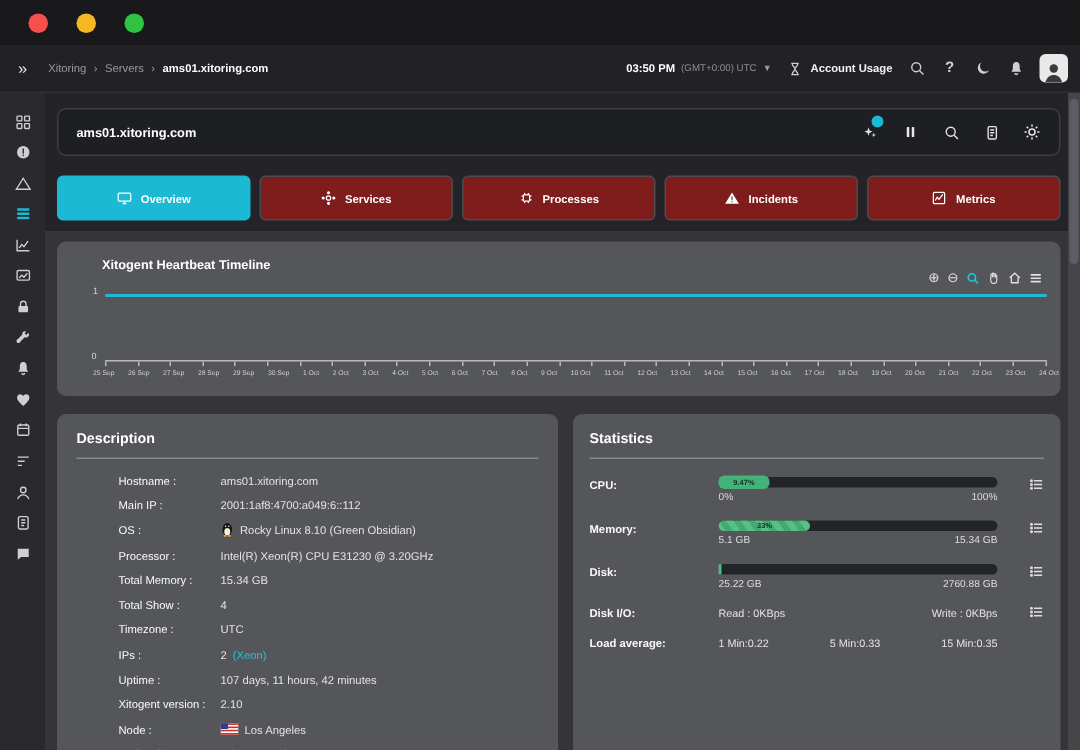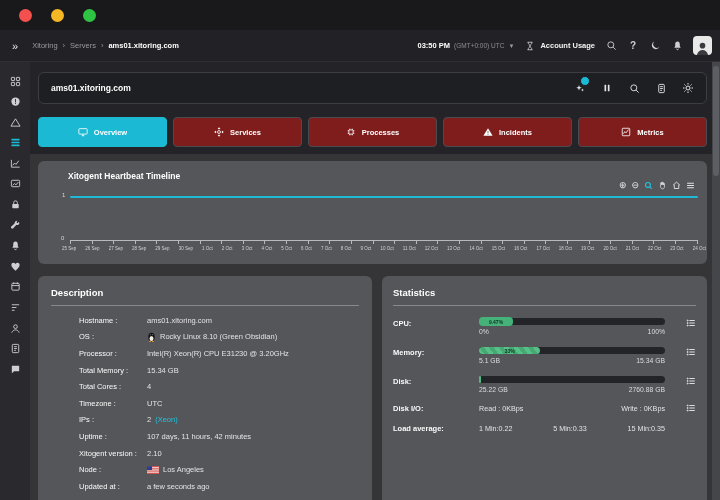--- a/index.html
+++ b/index.html
@@ -417,20 +417,24 @@
 
   <div class="abs panel desc">
     <div class="panel-title">Description</div>
     <div class="pdivider"></div>
     <div class="drows">
       <div class="drow">
           <div class="dlabel">Hostname :</div>
           <div class="dvalue">ams01.xitoring.com</div>
         </div>
       <div class="drow">
+          <div class="dlabel">Main IP :</div>
+          <div class="dvalue">2001:1af8:4700:a049:6::112</div>
+        </div>
+      <div class="drow">
           <div class="dlabel">OS :</div>
         <div class="dvalue">
             <span>
               <svg width="9" height="10" viewBox="0 0 24 28">
                 <ellipse cx="12" cy="14" rx="9" ry="12" fill="#141414"></ellipse>
                 <ellipse cx="12" cy="18" rx="5.5" ry="7" fill="#f5f0e6"></ellipse>
                 <circle cx="9" cy="8" r="1.3" fill="#fff"></circle>
                 <circle cx="15" cy="8" r="1.3" fill="#fff"></circle>
                 <path d="M10 11h4l-2 2.5z" fill="#f2a71b"></path>
                 <ellipse cx="8" cy="26" rx="3" ry="1.6" fill="#f2a71b"></ellipse>
@@ -442,21 +446,21 @@
         </div>
       <div class="drow">
           <div class="dlabel">Processor :</div>
           <div class="dvalue">Intel(R) Xeon(R) CPU E31230 @ 3.20GHz</div>
         </div>
       <div class="drow">
           <div class="dlabel">Total Memory :</div>
           <div class="dvalue">15.34 GB</div>
         </div>
       <div class="drow">
-          <div class="dlabel">Total Cores :</div>
+          <div class="dlabel">Total Show :</div>
           <div class="dvalue">4</div>
         </div>
       <div class="drow">
           <div class="dlabel">Timezone :</div>
           <div class="dvalue">UTC</div>
         </div>
       <div class="drow">
           <div class="dlabel">IPs :</div>
         <div class="dvalue">
             <span>2</span>

